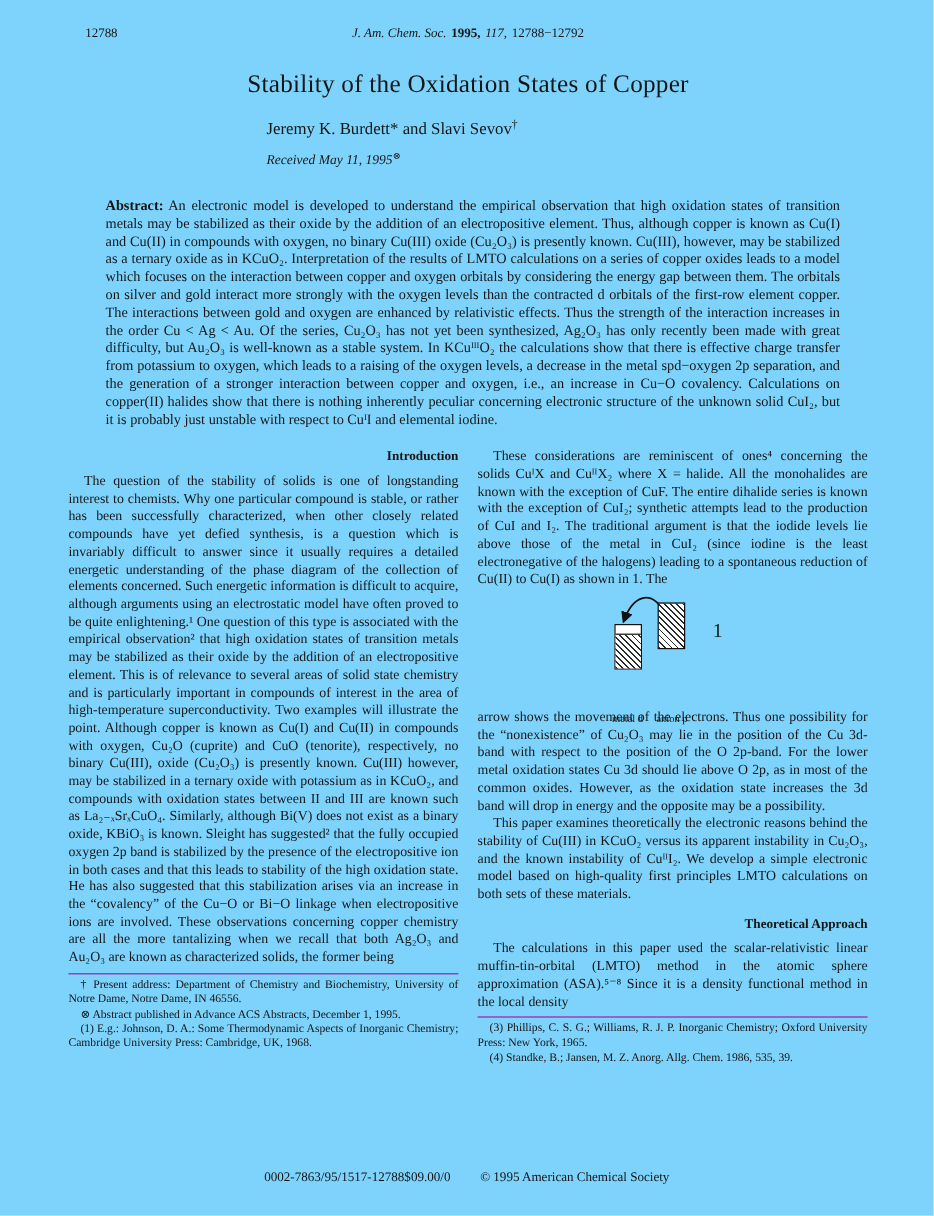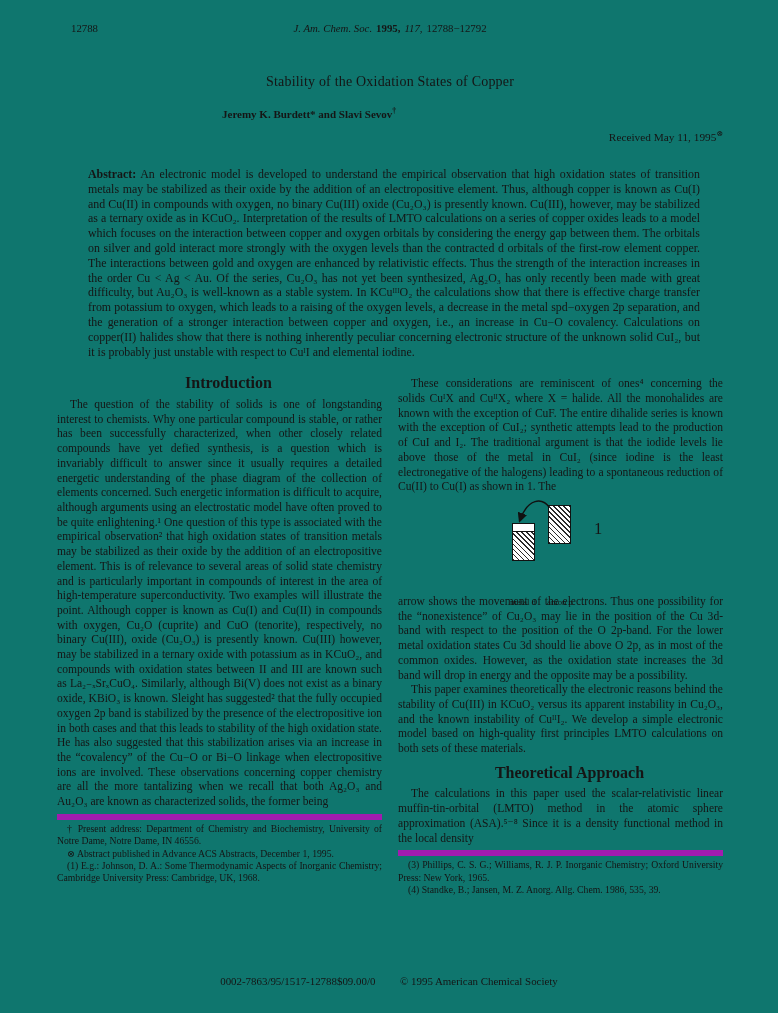--- a/index.html
+++ b/index.html
@@ -1,45 +1,45 @@
 <!DOCTYPE html>
 <html><head>
 <meta charset="utf-8">
 <style>
   html,body{margin:0;padding:0;background:#e8e8e8;}
   .page{
-    width:778px;height:1013px;position:relative;background:#0f766e;
+    width:778px;height:1013px;position:relative;background:#7dd3fc;
     font-family:"Liberation Serif","DejaVu Serif",serif;color:#151515;
     overflow:hidden;margin:0 auto;
   }
   .content{position:absolute;left:57px;width:666px;top:0;}
   
   .hdr{position:relative;padding-top:22px;height:16px;font-size:10.8px;}
   .hdr .pagenum{position:absolute;left:14px;top:22px;}
   .hdr .cite{text-align:center;}
   .hdr .j{font-style:italic;}
   .hdr .y{font-weight:bold;margin-left:4px;}
   .hdr .v{font-style:italic;margin-left:4px;margin-top:16px;}
   .hdr .p{margin-left:4px;}
   
-  .title{margin-top:36px;text-align:center;font-size:14px;letter-spacing:.2px;}
-  .authors{margin:18px 0 0 165px;font-weight:bold;font-size:11px;}
+  .title{margin-top:20px;text-align:center;font-size:21px;letter-spacing:.2px;}
+  .authors{margin:18px 0 0 165px;font-weight:normal;font-size:14px;}
   .affil{margin:12px 0 0 165px;font-style:italic;font-size:11.3px;line-height:14px;width:478px;}
-  .received{margin:11px 0 0 165px;font-size:11.3px;text-align:right;}
+  .received{margin:11px 0 0 165px;font-style:italic;font-size:11.3px;}
   sup{font-size:70%;line-height:0;}
   
   .abstract{margin:24px 23px 0 31px;font-size:11.9px;line-height:14.8px;text-align:justify;}
   .abstract .ablabel{font-weight:bold;}
   
   .cols{display:flex;gap:16px;margin-top:17px;}
   .col{flex:1;font-size:11.55px;line-height:14.7px;text-align:justify;}
-  .sect-h{font-weight:bold;font-size:16px;margin:0 0 6px 18px;text-align:center;}
+  .sect-h{font-weight:bold;font-size:11px;margin:0 0 6px 18px;text-align:right;}
   .col p{margin:0;}
   .col p.ind{text-indent:13px;}
-  .fnblock{margin-top:5px;border-top:6px solid #a21caf;padding-top:3px;
+  .fnblock{margin-top:5px;border-top:1px solid #a21caf;padding-top:3px;
            font-size:9.7px;line-height:12.4px;}
   .fnblock .fn{text-indent:10px;}
   
   .fig1{position:relative;height:95px;margin:2px 0 3px 0;}
   .bandbox{position:absolute;border:1px solid #111;box-sizing:border-box;background:#fff;}
   .hatch{background:repeating-linear-gradient(45deg,#2a2a2a 0,#2a2a2a 1.1px,#ffffff 1.1px,#ffffff 3.6px);}
   .metalbox{left:114px;top:27px;width:23px;height:38px;}
   .metalbox .fill{position:absolute;left:0;right:0;bottom:0;height:28px;border-top:1px solid #111;}
   .anionbox{left:150px;top:9px;width:23px;height:39px;}
   .figlabel{position:absolute;top:71px;font-size:8.7px;text-align:center;width:46px;margin-top:28px;}

